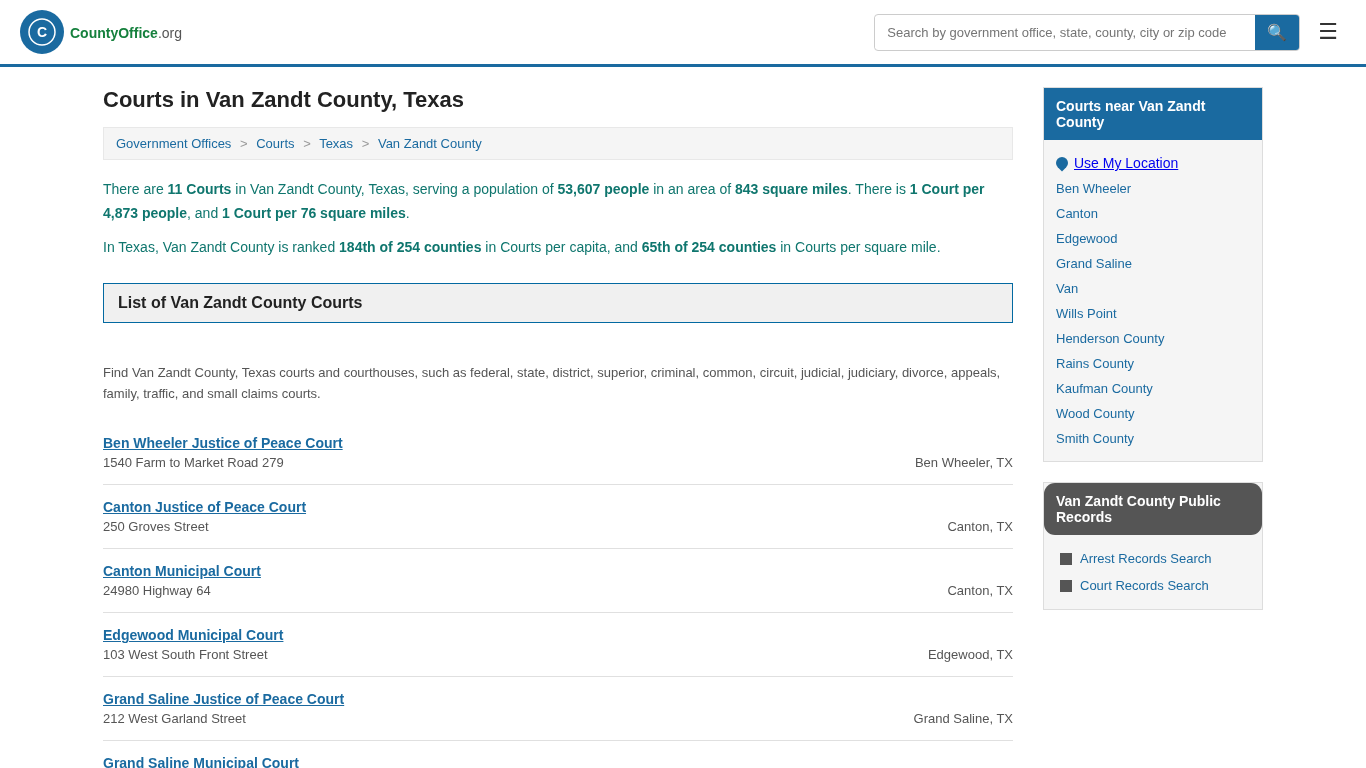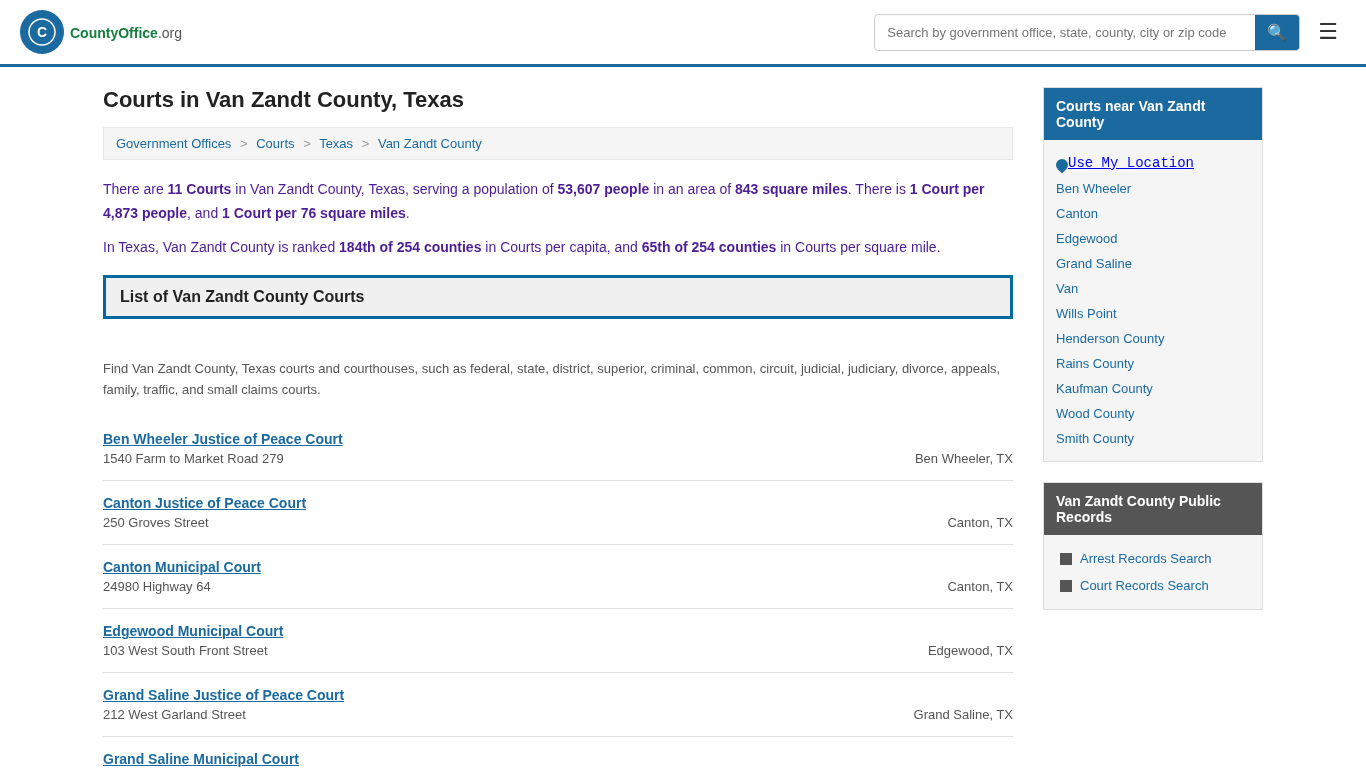--- a/index.html
+++ b/index.html
@@ -107,32 +107,32 @@
     .breadcrumb a {
       color: #1a6aa0;
       text-decoration: none;
     }
     .breadcrumb .sep { margin: 0 5px; color: #999; }
 
     .stats-text {
       font-size: 14px;
       line-height: 1.7;
       margin-bottom: 10px;
-      color: #4c1d95;
+      color: #0f766e;
     }
     .stats-text strong { font-weight: bold; }
 
     .section-header {
       background: #f0f0f0;
       padding: 10px 14px;
       font-size: 16px;
       font-weight: bold;
       color: #222;
-      margin: 16px 0 12px 0;
-      border: 3px solid #0369a1;
+      margin: 24px 0 12px 0;
+      border: 1px solid #0369a1;
     }
 
     .section-desc {
       font-size: 13px;
       color: #555;
       margin-bottom: 16px;
       line-height: 1.6;
       margin-top: 40px;
     }
 
@@ -182,23 +182,23 @@
     .sidebar-item {
       padding: 5px 0;
       font-size: 13px;
     }
     .sidebar-item a {
       color: #1a6aa0;
       text-decoration: none;
     }
     .sidebar-location {
       display: flex;
-      align-items: flex-end;
+      align-items: center;
+      gap: 6px;
       padding: 5px 0;
-      font-family: Liberation Mono, monospace;
     }
     .location-dot {
       width: 12px;
       height: 12px;
       background: #1a6aa0;
       border-radius: 50% 50% 50% 0;
       transform: rotate(-45deg);
       flex-shrink: 0;
     }
     .sidebar-pub-item {
@@ -339,21 +339,21 @@
             <div class="sidebar-item"><a href="#">Henderson County</a></div>
             <div class="sidebar-item"><a href="#">Rains County</a></div>
             <div class="sidebar-item"><a href="#">Kaufman County</a></div>
             <div class="sidebar-item"><a href="#">Wood County</a></div>
             <div class="sidebar-item"><a href="#">Smith County</a></div>
           </div>
       </div>
     </div>
 
     <div class="sidebar-section">
-      <div class="sidebar-header" style="background:#555;">Van Zandt County Public Records</div>
+      <div class="sidebar-header" style="background:#555;border-radius:11px;">Van Zandt County Public Records</div>
       <div class="sidebar-content">
         <div class="sidebar-pub-item">
           <div class="pub-icon" style="background:#555;width:12px;height:12px;border-radius:0;"></div>
           <a href="#">Arrest Records Search</a>
         </div>
         <div class="sidebar-pub-item">
           <div class="pub-icon" style="background:#555;width:12px;height:12px;"></div>
           <a href="#">Court Records Search</a>
         </div>
       </div>

